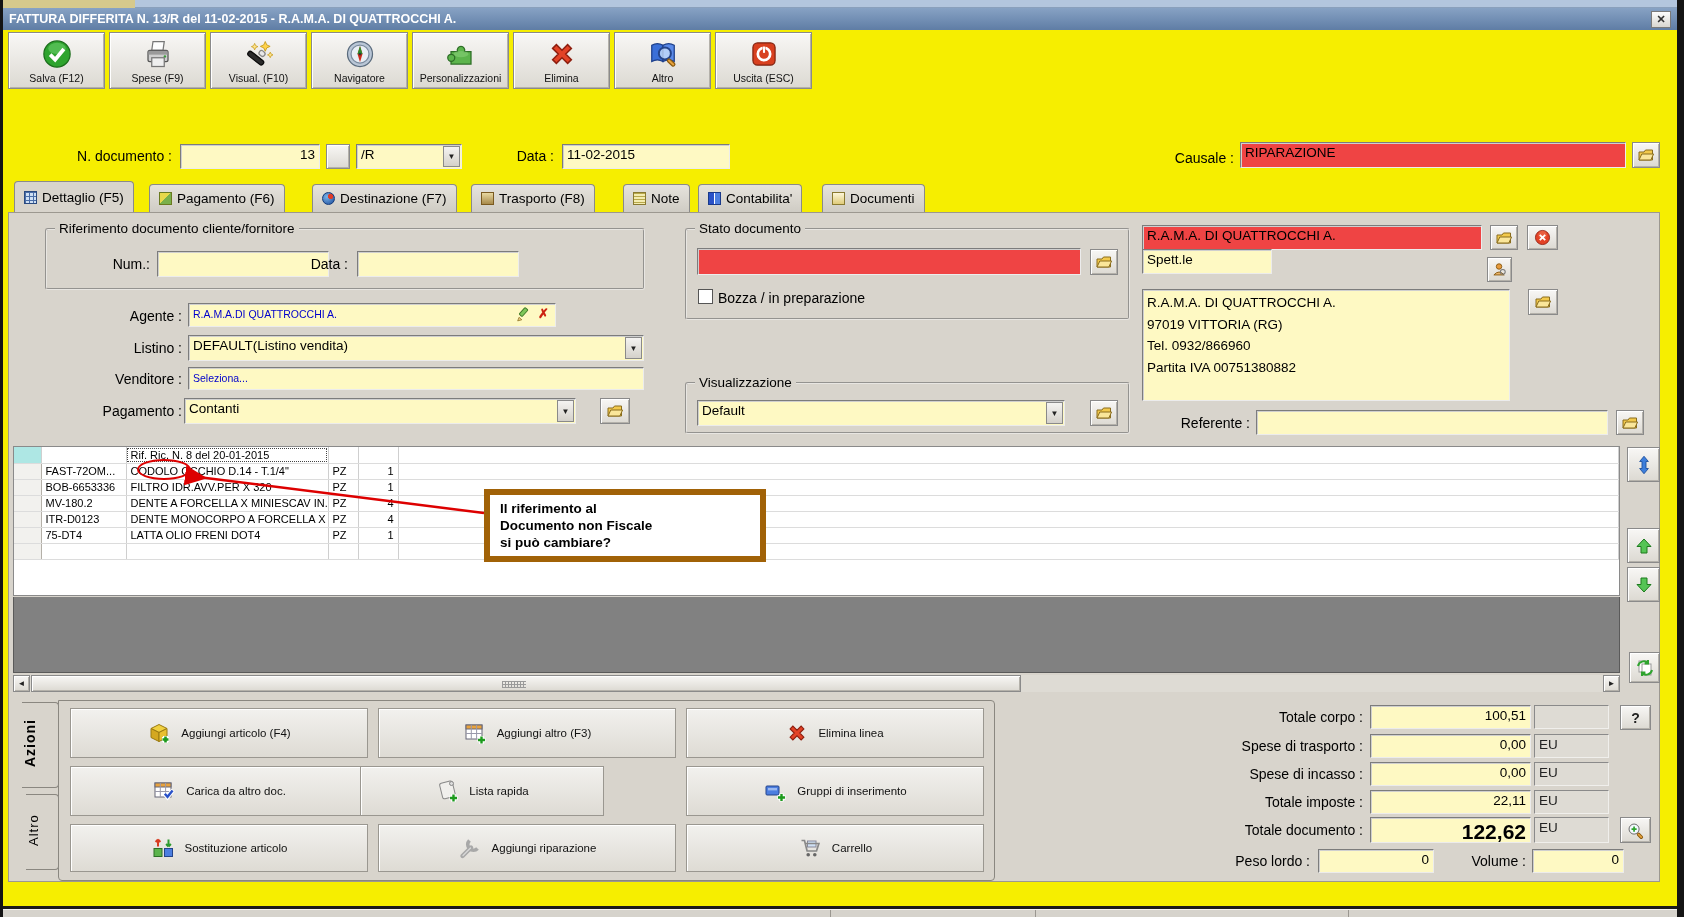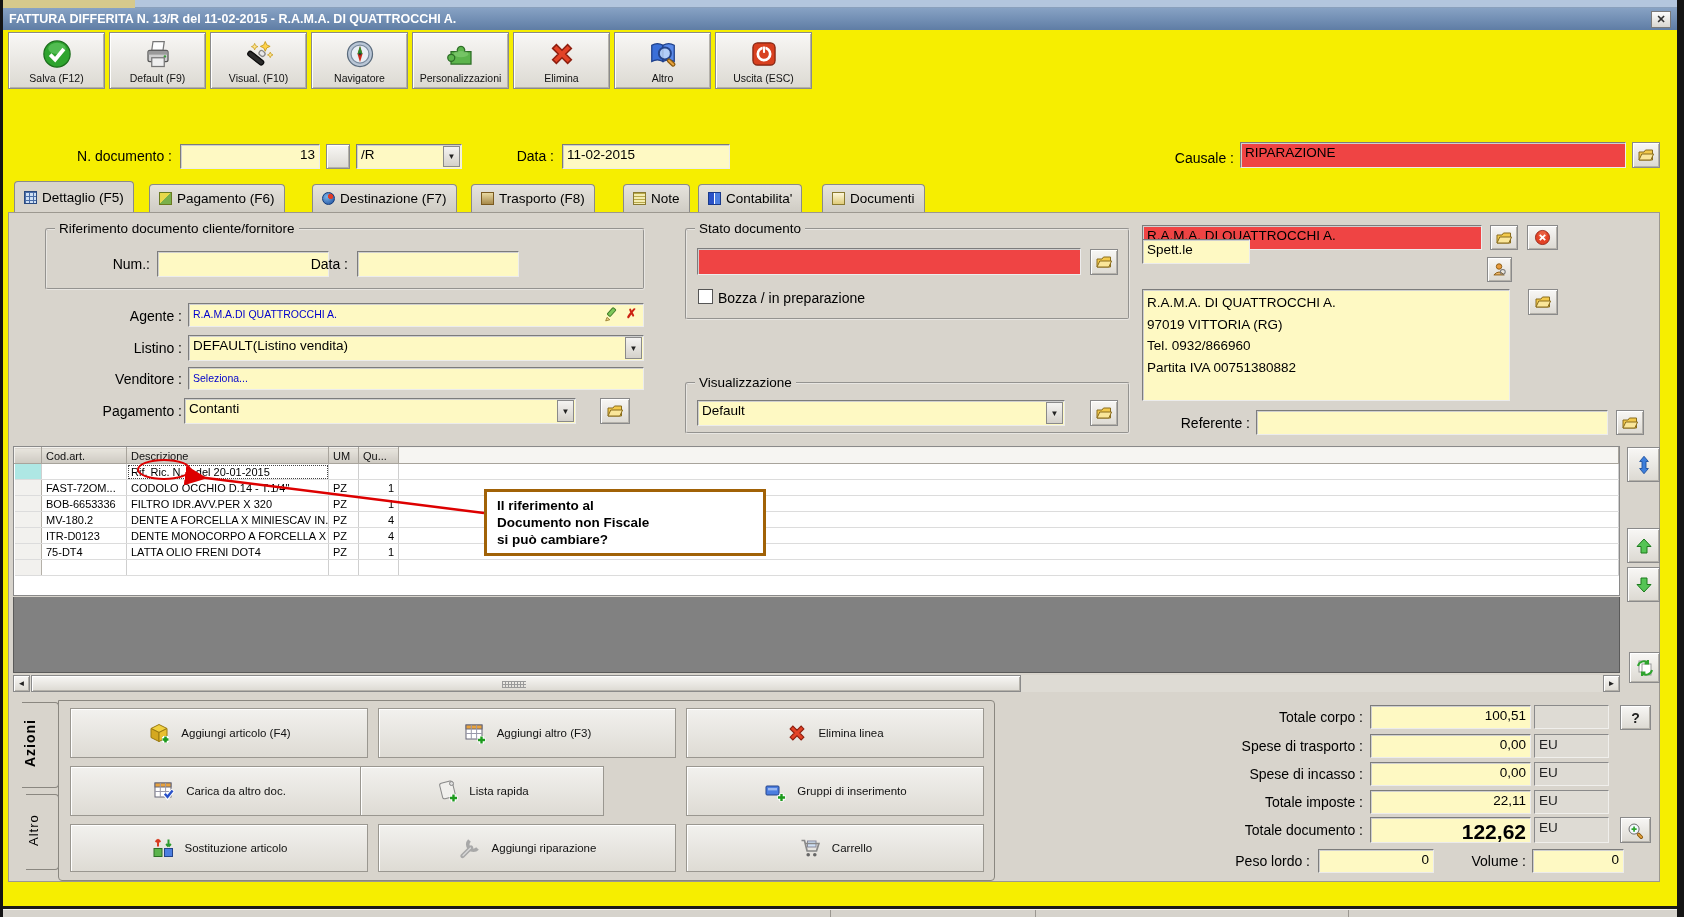--- a/index.html
+++ b/index.html
@@ -48,21 +48,21 @@
      font-weight:normal; text-align:left; padding:1px 4px; height:16px; color:#111; }
   .grid-table td { border-right:1px solid #cfcfcf; border-bottom:1px solid #dcdcdc; padding:0 4px; height:16px;
      white-space:nowrap; overflow:hidden; background:#fff; color:#000; }
   .grid-table td.selcell { background:#aee7e4; }
   .grid-table td.rowsel { background:#f2f1ee; border-right:1px solid #b4b0a8; }
   .vert { writing-mode:vertical-rl; transform:rotate(180deg); text-align:center; letter-spacing:1px; }
   .abtn { position:absolute; display:flex; align-items:center; justify-content:center; gap:10px; font-size:11.5px; color:#111;
      background:linear-gradient(#f2f1ee,#dedbd4); border:1px solid #9a9790; box-shadow:inset 1px 1px 0 #fff; }
   .tot-lbl { position:absolute; font-size:14px; text-align:right; }
   .unitbox { position:absolute; background:#dedbd4; border:1px solid; border-color:#8a8a8a #f0efec #f0efec #8a8a8a; font-size:13.5px; padding:2px 4px; color:#222; }
-  .annot { position:absolute; background:#fff; border:3px solid #a16207; padding:5px 10px; font-size:13.5px; font-weight:bold; line-height:17px; z-index:30; }
+  .annot { position:absolute; background:#fff; border:6px solid #a16207; padding:5px 10px; font-size:13.5px; font-weight:bold; line-height:17px; z-index:30; }
   .ellipse { position:absolute; border:2px solid #dd0000; border-radius:50%; z-index:29; }
   .sb-btn { position:absolute; display:flex; align-items:center; justify-content:center; font-size:8px; color:#222; }
   .linkblue { color:#0000cc; }
   svg.sicon { display:block; }
 </style>
 </head>
 <body>
 
 <svg width="0" height="0" style="position:absolute">
 <defs>
@@ -224,21 +224,21 @@
         </svg>
       </span>
       <span>Salva (F12)</span>
     </div>
   <div class="tbtn b3d" style="left:109px">
       <span class="ico">
         <svg class="sicon" width="30" height="30">
           <use href="#i-printer"></use>
         </svg>
       </span>
-      <span>Default (F9)</span>
+      <span>Spese (F9)</span>
     </div>
   <div class="tbtn b3d" style="left:210px">
       <span class="ico">
         <svg class="sicon" width="30" height="30">
           <use href="#i-wand"></use>
         </svg>
       </span>
       <span>Visual. (F10)</span>
     </div>
   <div class="tbtn b3d" style="left:311px">
@@ -329,21 +329,21 @@
 
   <div class="fieldset" style="left:45px;top:228px;width:600px;height:62px">
     <span class="legend">Riferimento documento cliente/fornitore</span>
   </div>
   <div class="lbl" style="left:60px;top:256px;width:90px">Num.:</div>
   <div class="inp" style="left:157px;top:251px;width:172px;height:26px"></div>
   <div class="lbl" style="left:290px;top:256px;width:58px">Data :</div>
   <div class="inp" style="left:357px;top:251px;width:162px;height:26px"></div>
 
   <div class="lbl" style="left:60px;top:308px;width:122px">Agente :</div>
-  <div class="inp" style="left:188px;top:303px;width:456px;height:24px;font-size:10.5px;padding-top:4px">
+  <div class="inp" style="left:188px;top:303px;width:368px;height:24px;font-size:10.5px;padding-top:4px">
     <span class="linkblue">R.A.M.A.DI QUATTROCCHI A.</span>
     <span style="position:absolute;right:24px;top:3px">
         <svg class="sicon" width="15" height="15">
           <use href="#i-pencil"></use>
         </svg>
       </span>
     <span style="position:absolute;right:6px;top:2px;color:#cc2211;font-weight:bold;font-size:13px">✗</span>
   </div>
   <div class="lbl" style="left:60px;top:340px;width:122px">Listino :</div>
   <div class="inp" style="left:188px;top:335px;width:456px;height:26px"><span>DEFAULT(Listino vendita)</span><span class="ddarrow">▼</span></div>
@@ -383,21 +383,21 @@
   <div class="b3d abs sb-btn" style="left:1490px;top:225px;width:28px;height:25px">
       <svg class="sicon" width="16" height="14">
         <use href="#i-folder"></use>
       </svg>
     </div>
   <div class="b3d abs sb-btn" style="left:1527px;top:225px;width:31px;height:25px">
       <svg class="sicon" width="17" height="17">
         <use href="#i-redcircle"></use>
       </svg>
     </div>
-  <div class="inp" style="left:1142px;top:239px;width:108px;height:25px">Spett.le</div>
+  <div class="inp" style="left:1142px;top:249px;width:130px;height:25px">Spett.le</div>
   <div class="b3d abs sb-btn" style="left:1487px;top:257px;width:25px;height:25px">
       <svg class="sicon" width="15" height="15">
         <use href="#i-person"></use>
       </svg>
     </div>
   <div class="inp" style="left:1142px;top:289px;width:368px;height:112px;line-height:21.5px;font-size:13.5px">
     <div>R.A.M.A. DI QUATTROCCHI A.</div>
     <div>97019 VITTORIA (RG)</div>
     <div>Tel. 0932/866960</div>
     <div>Partita IVA 00751380882</div>
@@ -419,28 +419,20 @@
     <table class="grid-table">
       <colgroup>
           <col style="width:27px">
           <col style="width:85px">
           <col style="width:202px">
           <col style="width:30px">
           <col style="width:40px">
           <col>
         </colgroup>
       <tbody>
-          <tr>
-        <th></th>
-        <th>Cod.art.</th>
-        <th>Descrizione</th>
-        <th>UM</th>
-        <th>Qu...</th>
-        <th style="background:#f6f5f2"></th>
-      </tr>
       <tr>
         <td class="selcell"></td>
         <td></td>
         <td style="outline:1px dotted #444;outline-offset:-2px">Rif. Ric. N. 8 del 20-01-2015</td>
         <td></td>
         <td class="rightal"></td>
             <td></td>
       </tr>
       <tr>
             <td class="rowsel"></td>

